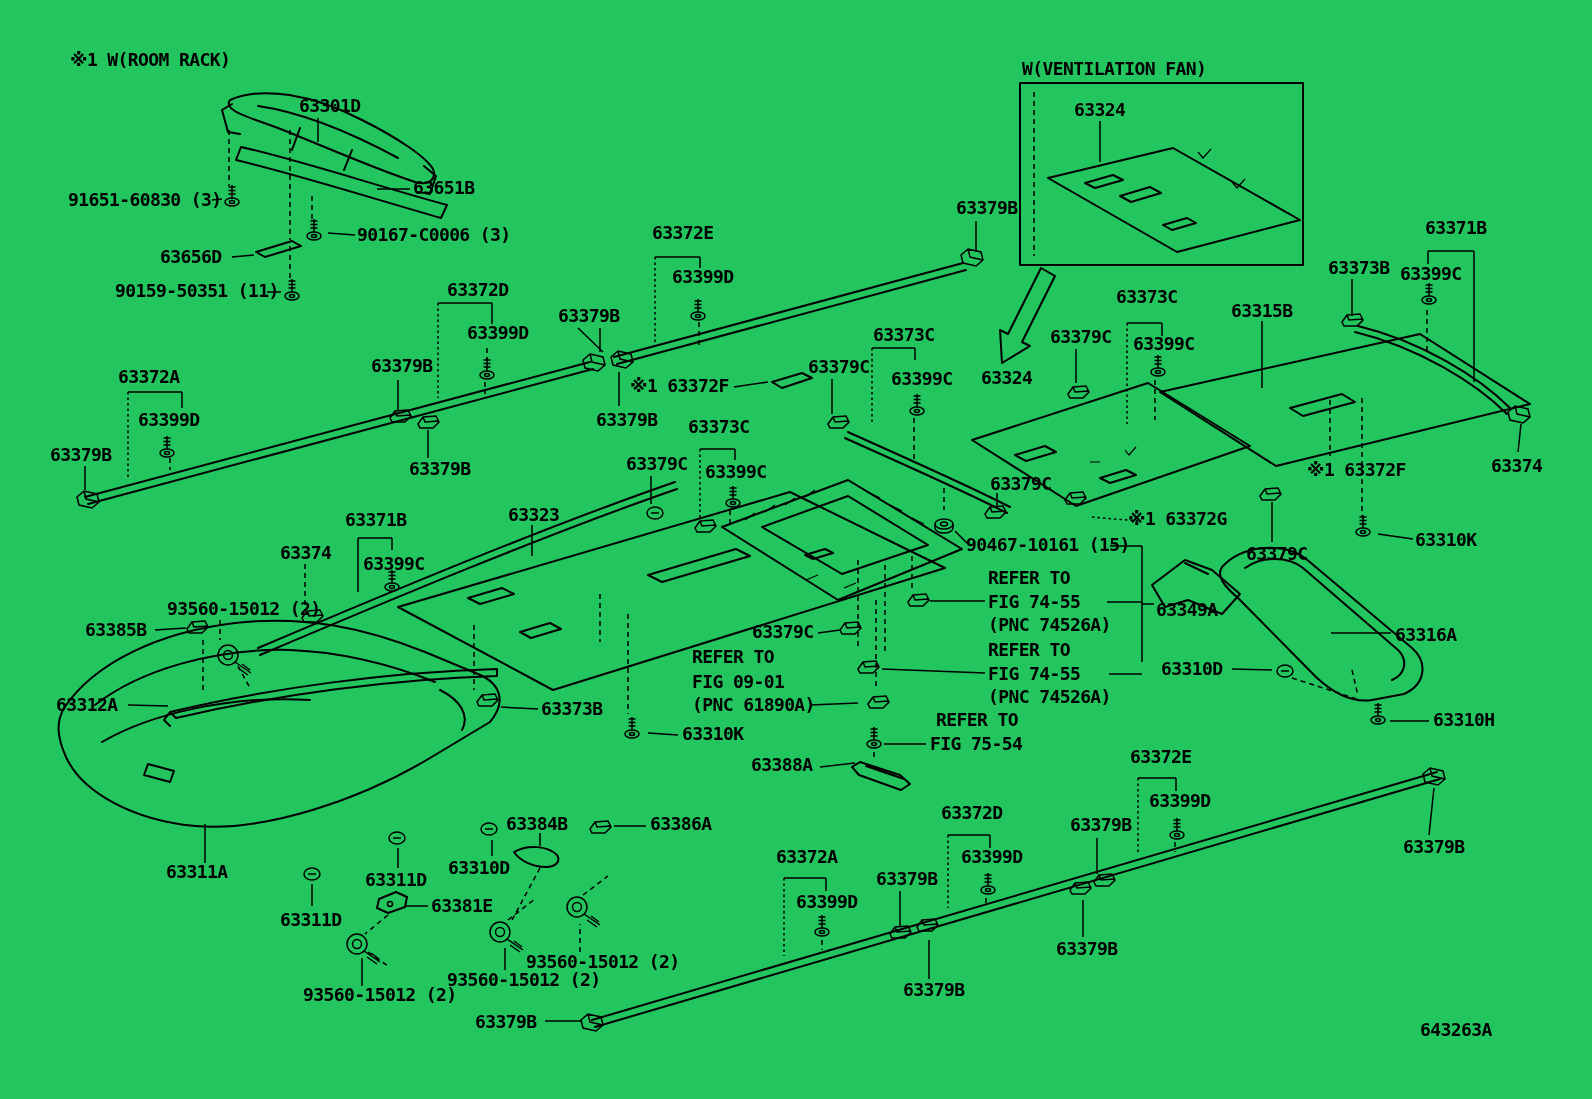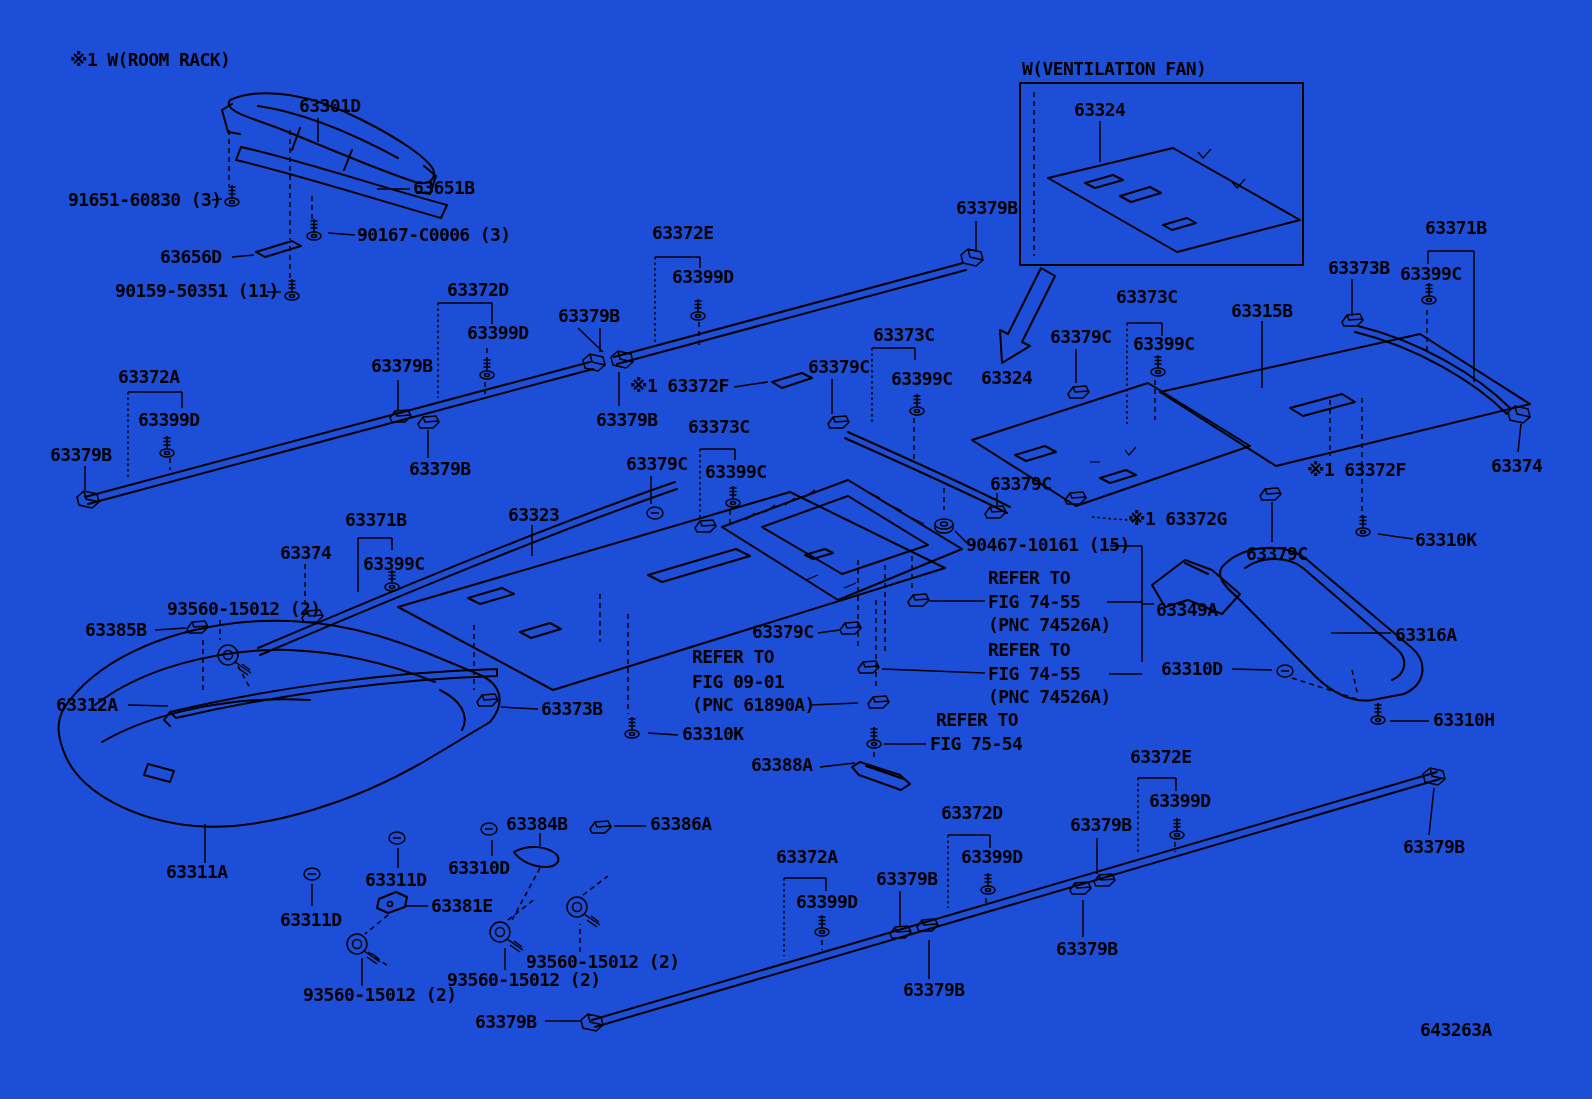--- a/index.html
+++ b/index.html
@@ -1,16 +1,16 @@
 <!DOCTYPE html>
 <html><head>
 <meta charset="utf-8">
 <style>
   html,body{margin:0;padding:0;background:#fff;}
-  .stage{position:relative;width:1592px;height:1099px;background:#1d4ed8;overflow:hidden;}
+  .stage{position:relative;width:1592px;height:1099px;background:#22c55e;overflow:hidden;}
   svg{display:block;}
   svg text{font:700 18px "DejaVu Sans Mono","DejaVu Sans",monospace;letter-spacing:-0.6px;fill:#000;}
   .parts{stroke:#000;stroke-width:2;fill:none;stroke-linejoin:round;stroke-linecap:round;}
   .thin{stroke:#000;stroke-width:1.5;fill:none;}
   .dash{stroke:#000;stroke-width:1.5;fill:none;stroke-dasharray:5 4;}
   .dots{stroke:#000;stroke-width:1.5;fill:none;stroke-dasharray:2.5 3;}
   .tick{stroke:#000;stroke-width:1.2;fill:none;}
 </style>
 </head>
 <body>

